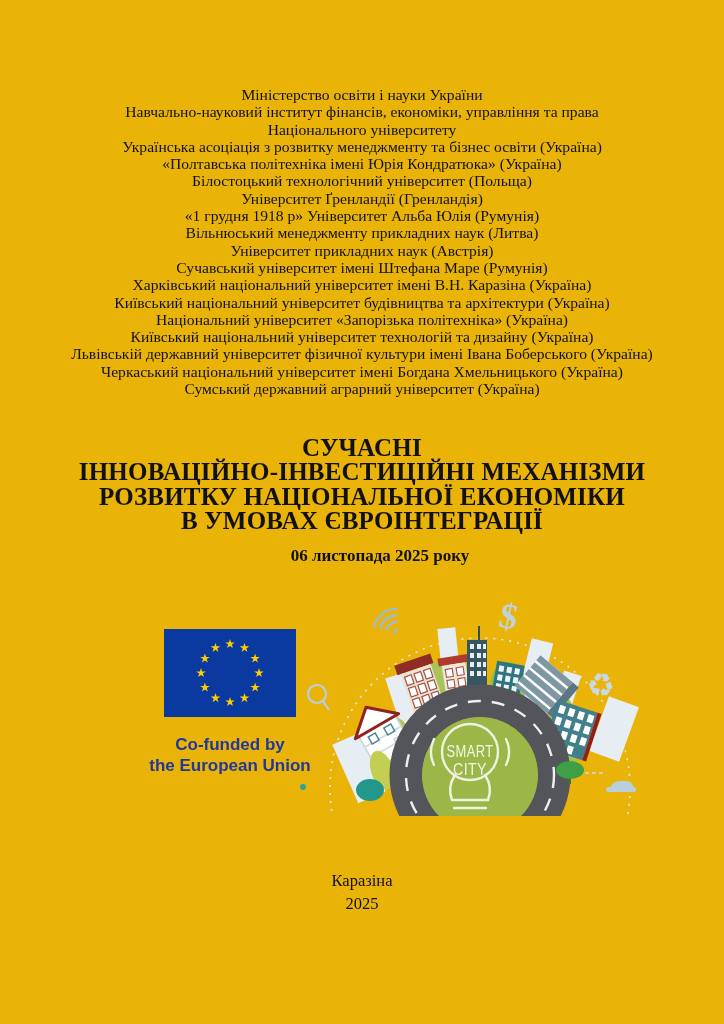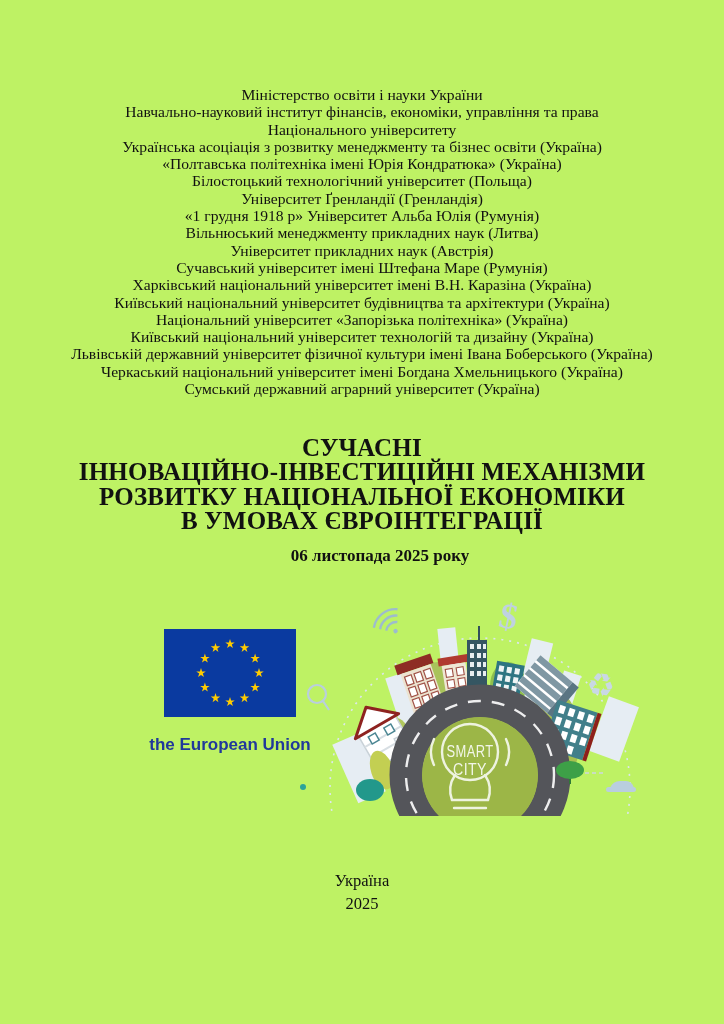--- a/index.html
+++ b/index.html
@@ -1,18 +1,18 @@
 <!DOCTYPE html>
 <html><head>
 <meta charset="utf-8">
 <style>
   html,body { margin:0; padding:0; background:#888; }
   .page {
     position:relative; width:724px; height:1024px; margin:0 auto;
-    background:#bef264; overflow:hidden;
+    background:#eab308; overflow:hidden;
     font-family:"Liberation Serif", serif; color:#111;
   }
   .institutions {
     position:absolute; top:86px; left:0; right:0;
     text-align:center; font-size:15.6px; line-height:17.3px;
   }
   .inst-line { white-space:nowrap; }
   .title-block {
     position:absolute; top:436px; left:0; right:0;
     text-align:center; font-weight:bold; font-size:25px; line-height:24.3px;
@@ -91,20 +91,21 @@
         <use href="#eu-star" transform="translate(80.5,69.1)"></use>
         <use href="#eu-star" transform="translate(66,73)"></use>
         <use href="#eu-star" transform="translate(51.5,69.1)"></use>
         <use href="#eu-star" transform="translate(40.9,58.5)"></use>
         <use href="#eu-star" transform="translate(37,44)"></use>
         <use href="#eu-star" transform="translate(40.9,29.5)"></use>
         <use href="#eu-star" transform="translate(51.5,18.9)"></use>
       </g>
     </svg>
     <div class="eu-caption">
+      <div>Co-funded by</div>
       <div>the European Union</div>
     </div>
   </div>
 
   <svg class="smart-city-svg" width="348" height="238" viewBox="0 0 348 238">
     <defs>
         <clipPath id="cut">
           <rect x="0" y="0" width="348" height="238"></rect>
         </clipPath>
       </defs>
@@ -279,17 +280,17 @@
         <line x1="287" y1="195" x2="307" y2="195" stroke="#cdd7de" stroke-width="1.5" stroke-dasharray="4 3"></line>
       </g>
       <g fill="#b9cede">
         <path d="M 312 210 q 3 -7 10 -7 l 6 0 q 6 0 8 7 z"></path>
         <rect x="308" y="209" width="30" height="5" rx="2.5"></rect>
       </g>
     </g>
   </svg>
 
   <div class="footer">
-    <div>Україна</div>
+    <div>Каразіна</div>
     <div>2025</div>
   </div>
 
 </div>
 
 </body></html>

